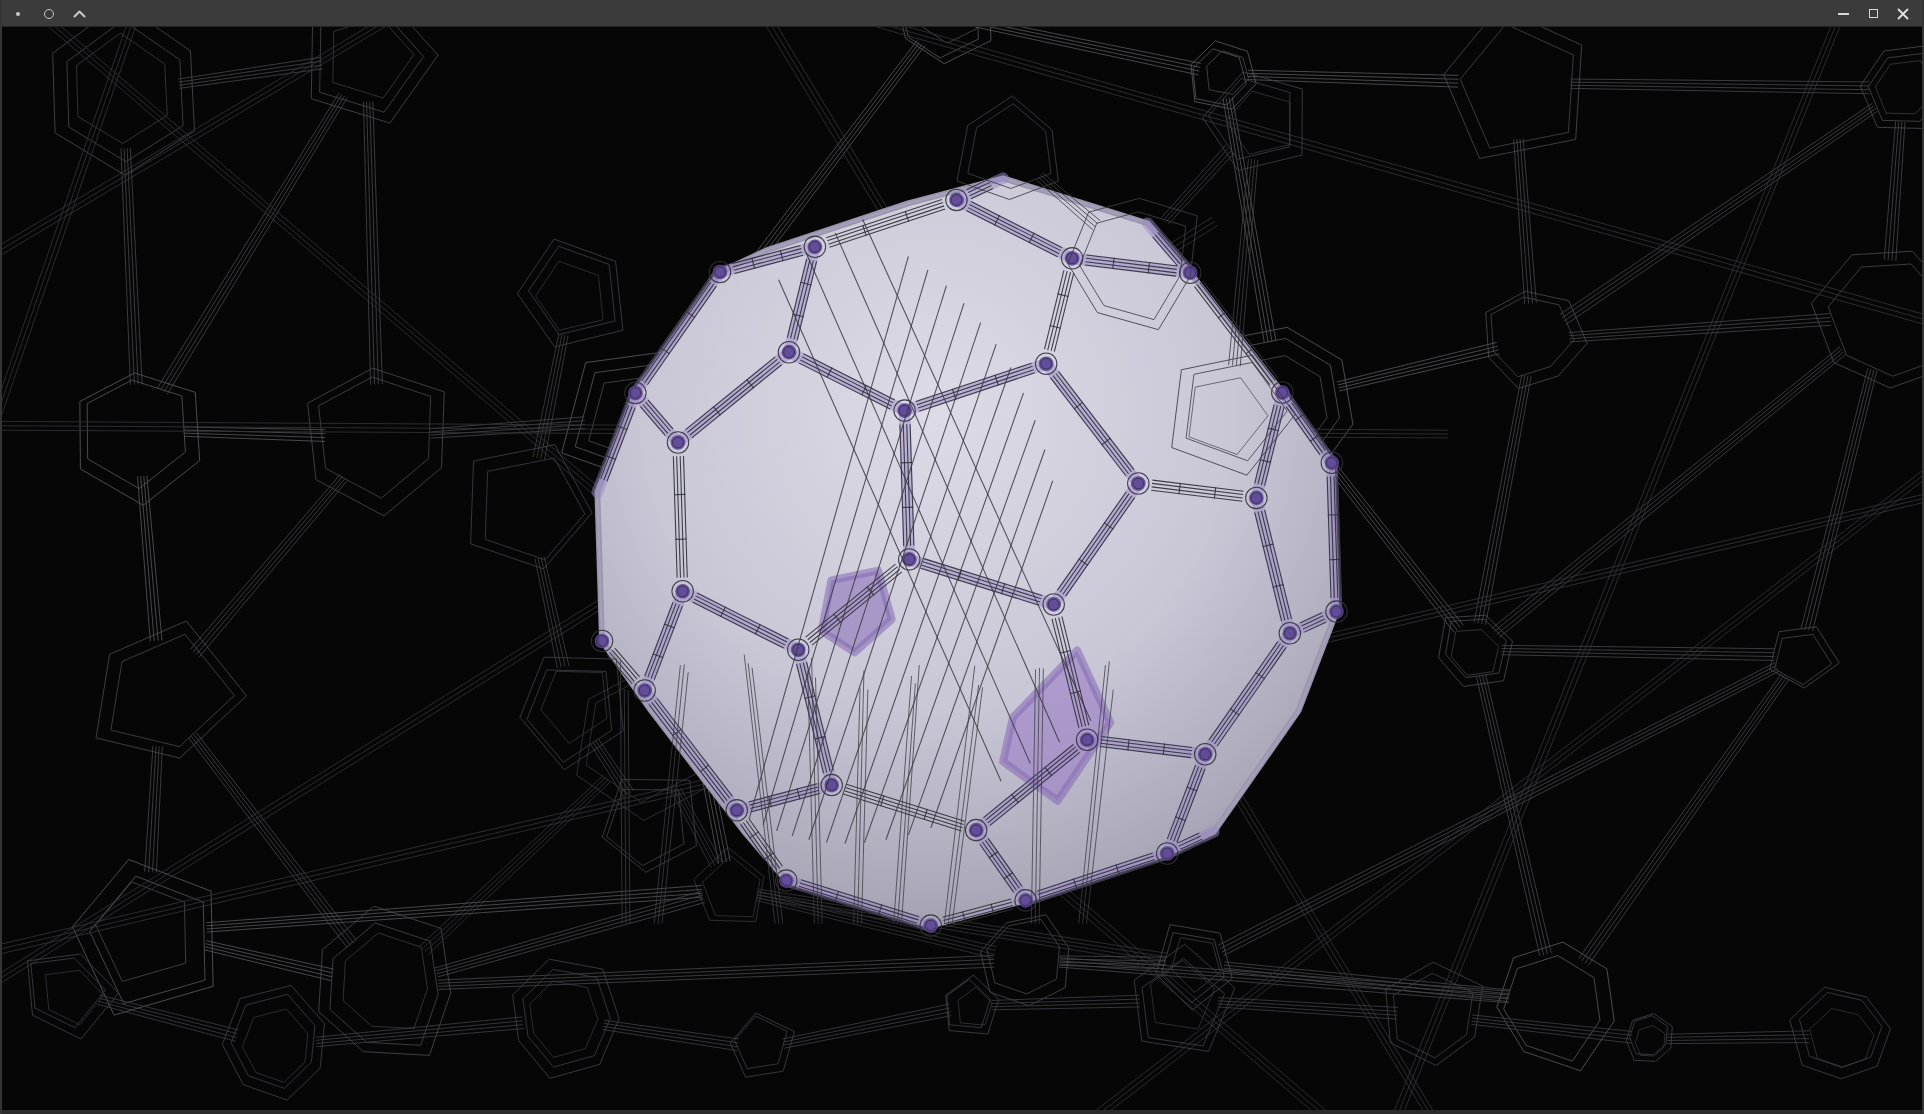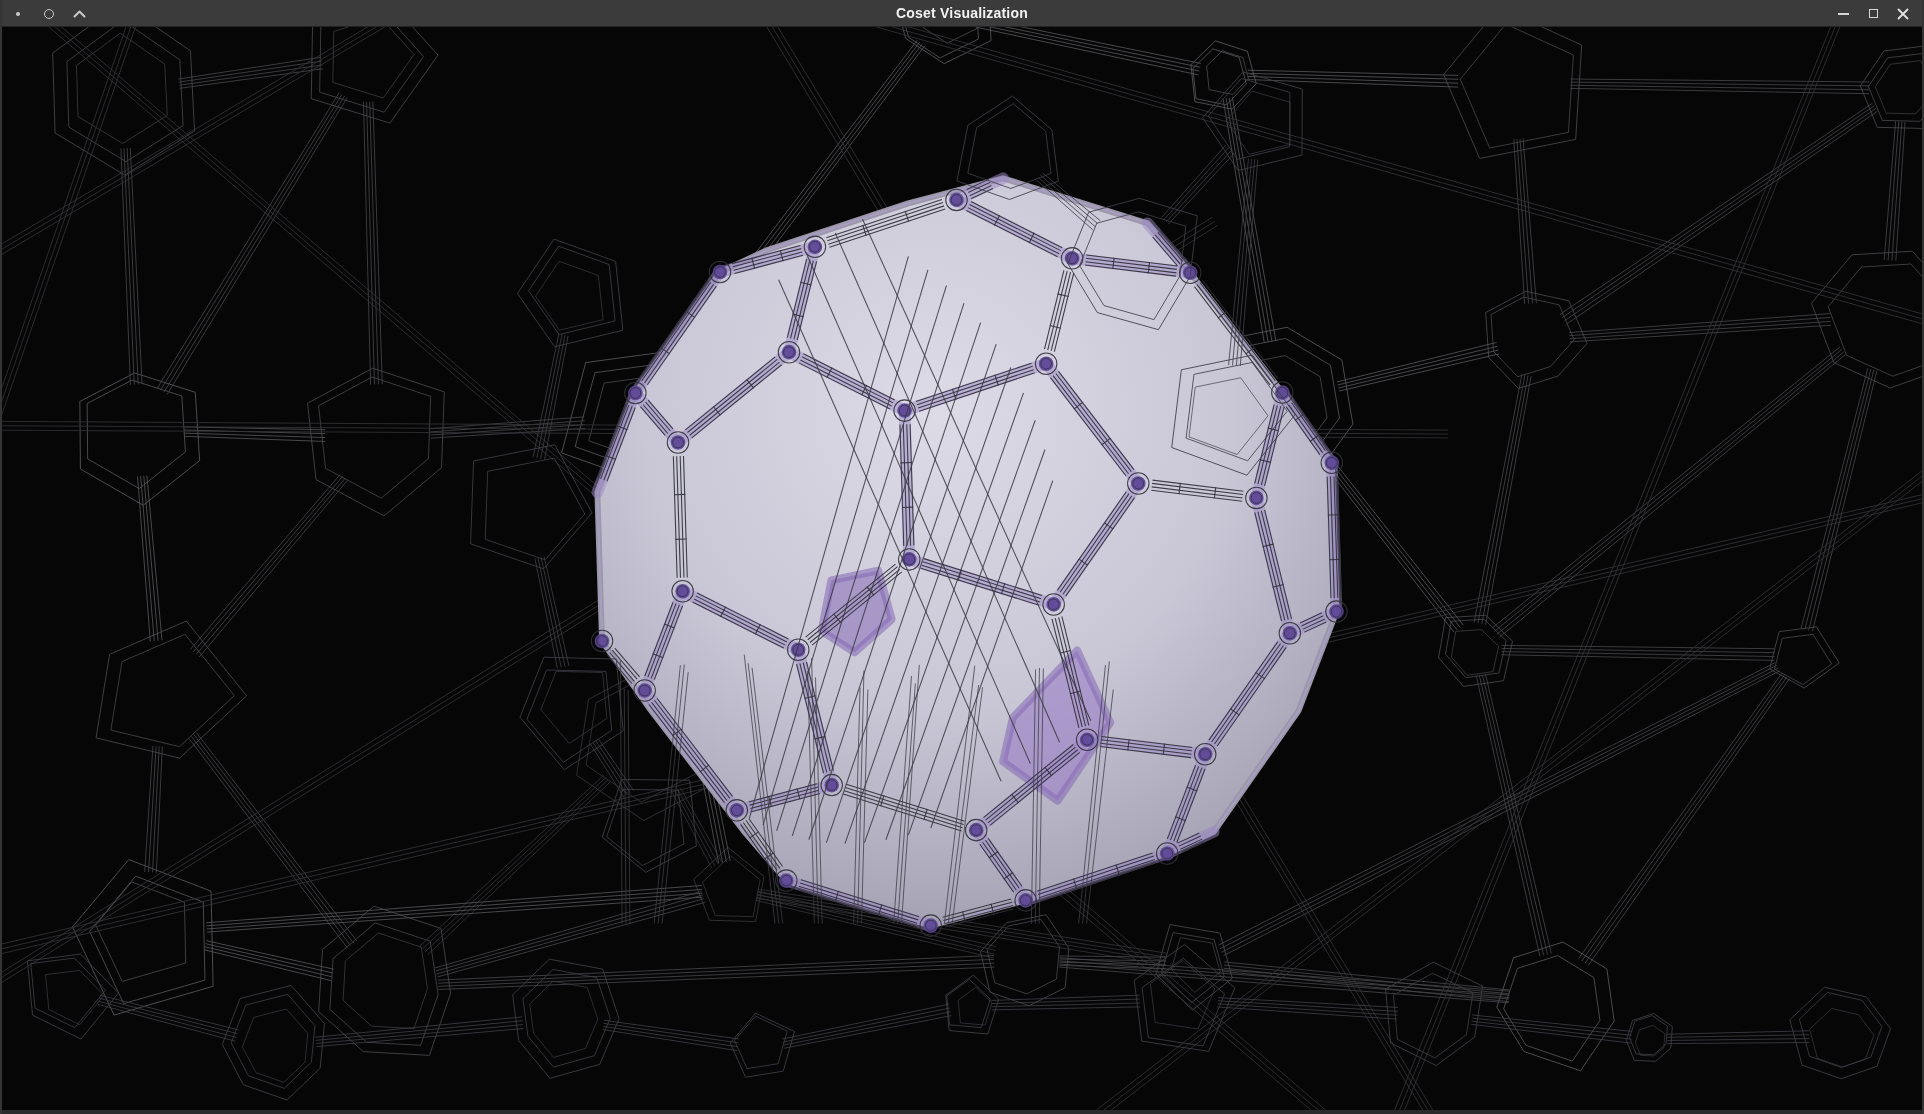--- a/index.html
+++ b/index.html
@@ -34,21 +34,20 @@
         </div>
       <div class="tb-icon">
           <span class="circ"></span>
         </div>
       <div class="tb-icon">
         <svg width="13" height="8" viewBox="0 0 13 8">
             <polyline points="1.5,6.5 6.5,1.5 11.5,6.5" fill="none" stroke="#c9c9c9" stroke-width="2" stroke-linecap="round" stroke-linejoin="round"></polyline>
           </svg>
       </div>
     </div>
-    <div class="title">Coset Visualization</div>
     <div class="tb-right">
       <div class="wbtn">
           <span class="min-glyph"></span>
         </div>
       <div class="wbtn">
           <span class="max-glyph"></span>
         </div>
       <div class="wbtn">
         <svg width="12" height="12" viewBox="0 0 12 12">
             <path d="M1.5,1.5 L10.5,10.5 M10.5,1.5 L1.5,10.5" stroke="#e2e2e2" stroke-width="1.8" stroke-linecap="round"></path>

